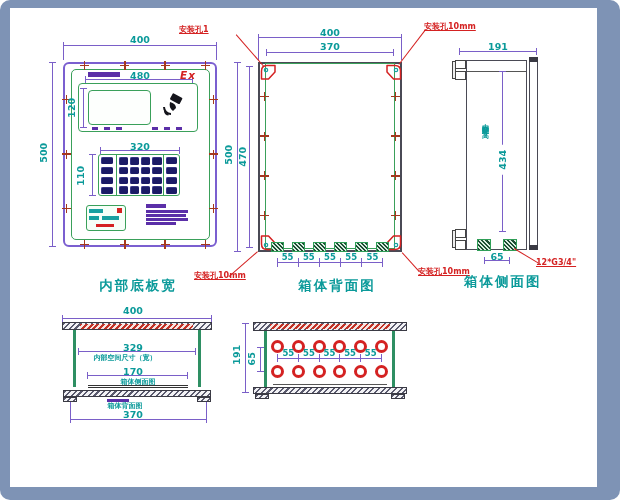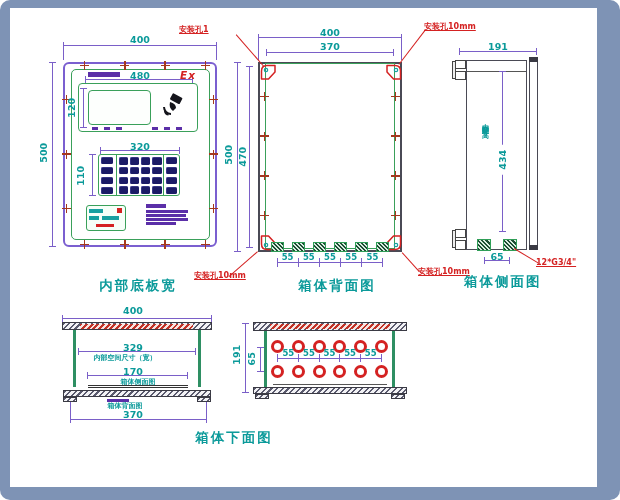--- a/index.html
+++ b/index.html
@@ -333,14 +333,13 @@
       <span></span>
       <span></span>
       <span></span>
     </div>
   <span class="xl" style="left:277px;top:357.5px;width:105px;height:1.2px"></span>
   <span class="abs" style="left:273px;top:384px;width:114px;height:1.1px;background:#555"></span>
   <div class="barhatch" style="left:253px;top:386.5px;width:154px;height:7px"></div>
   <div class="barhatch" style="left:255px;top:393.5px;width:14px;height:5px"></div>
   <div class="barhatch" style="left:391px;top:393.5px;width:14px;height:5px"></div>
 
-  <div class="vtitle" style="left:182px;top:431px;width:104px">箱体下面图</div>
 </div>
 
 </body></html>

